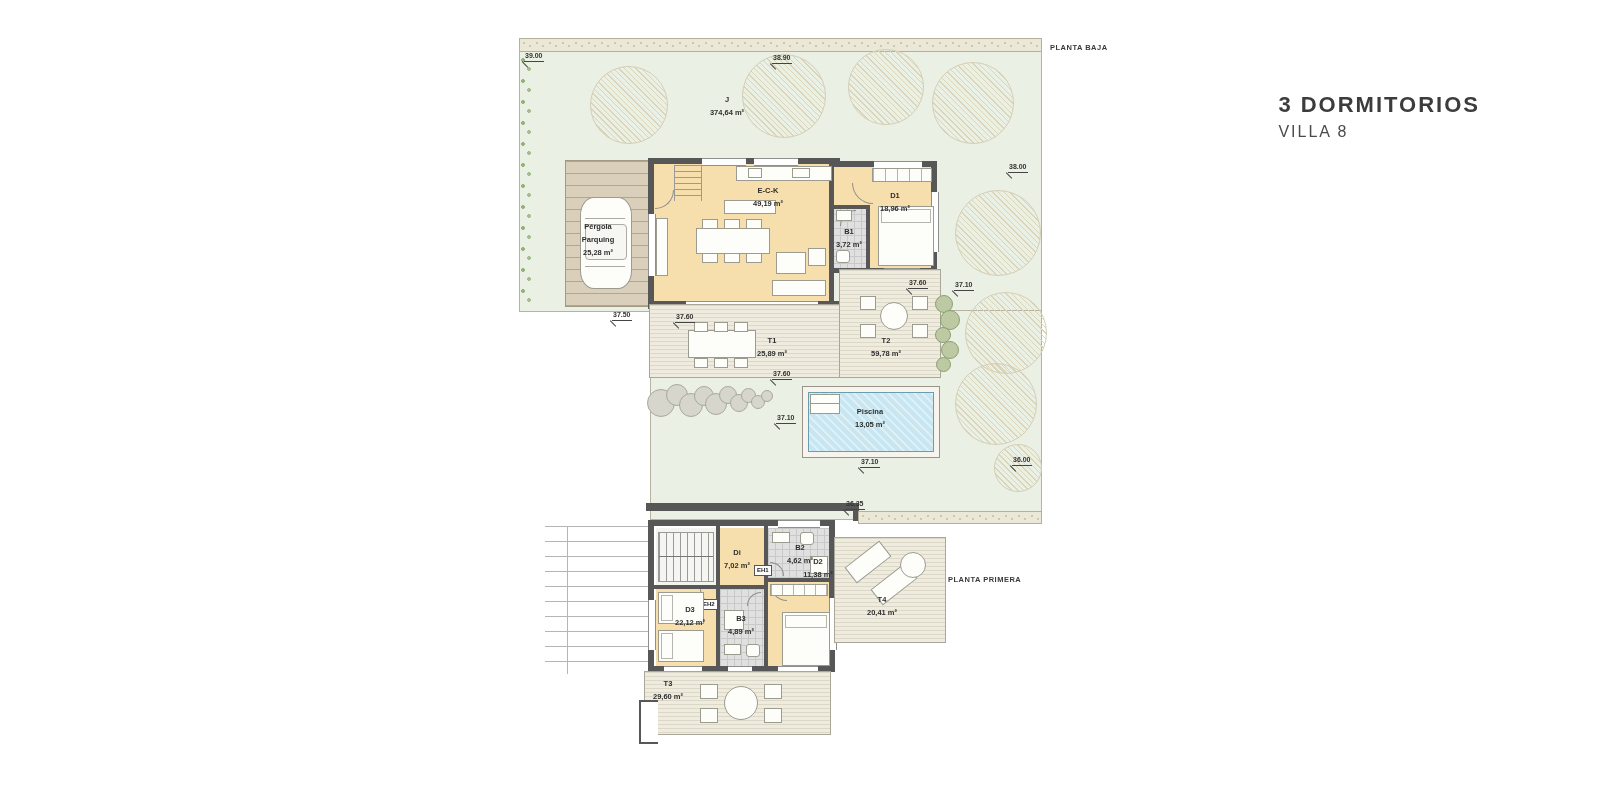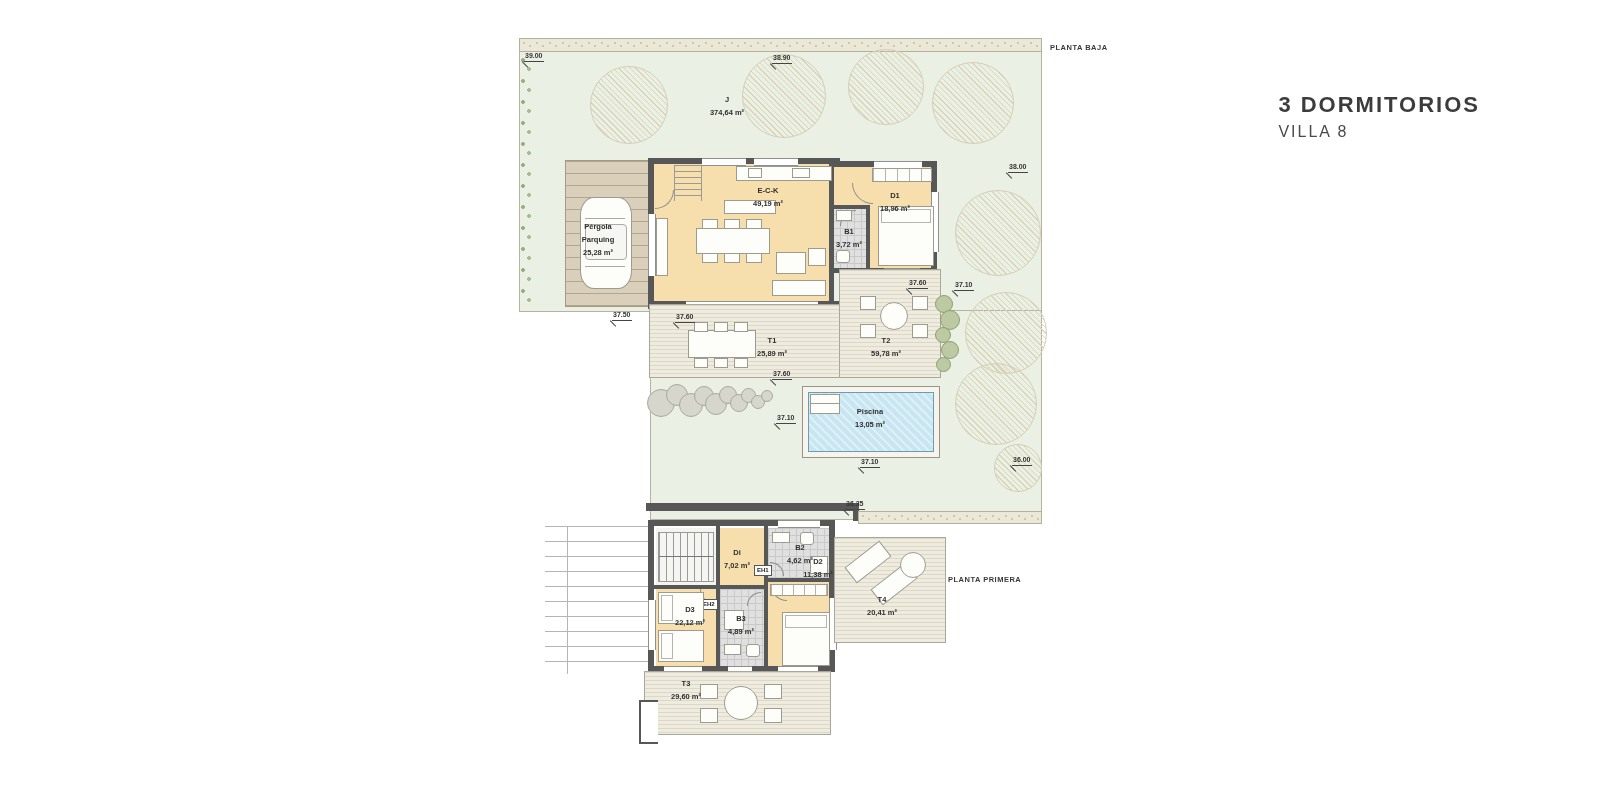--- a/index.html
+++ b/index.html
@@ -320,18 +320,18 @@
     <span>20,41 m²</span>
   </div>
 
   <div class="deck" style="left:645px;top:672px;width:185px;height:62px;"></div>
   <div class="abs" style="left:639px;top:700px;width:17px;height:40px;background:#fff;border:2px solid #575757;border-right:none;"></div>
   <div class="furn round" style="left:724px;top:686px;width:32px;height:32px;"></div>
   <div class="furn" style="left:700px;top:684px;width:16px;height:13px;"></div>
   <div class="furn" style="left:700px;top:708px;width:16px;height:13px;"></div>
   <div class="furn" style="left:764px;top:684px;width:16px;height:13px;"></div>
   <div class="furn" style="left:764px;top:708px;width:16px;height:13px;"></div>
-  <div class="rlabel" style="left:686px;top:691px;">
+  <div class="rlabel" style="left:668px;top:691px;">
     <span>T3</span>
     <span>29,60 m²</span>
   </div>
 
 </div>
 
 </body></html>

